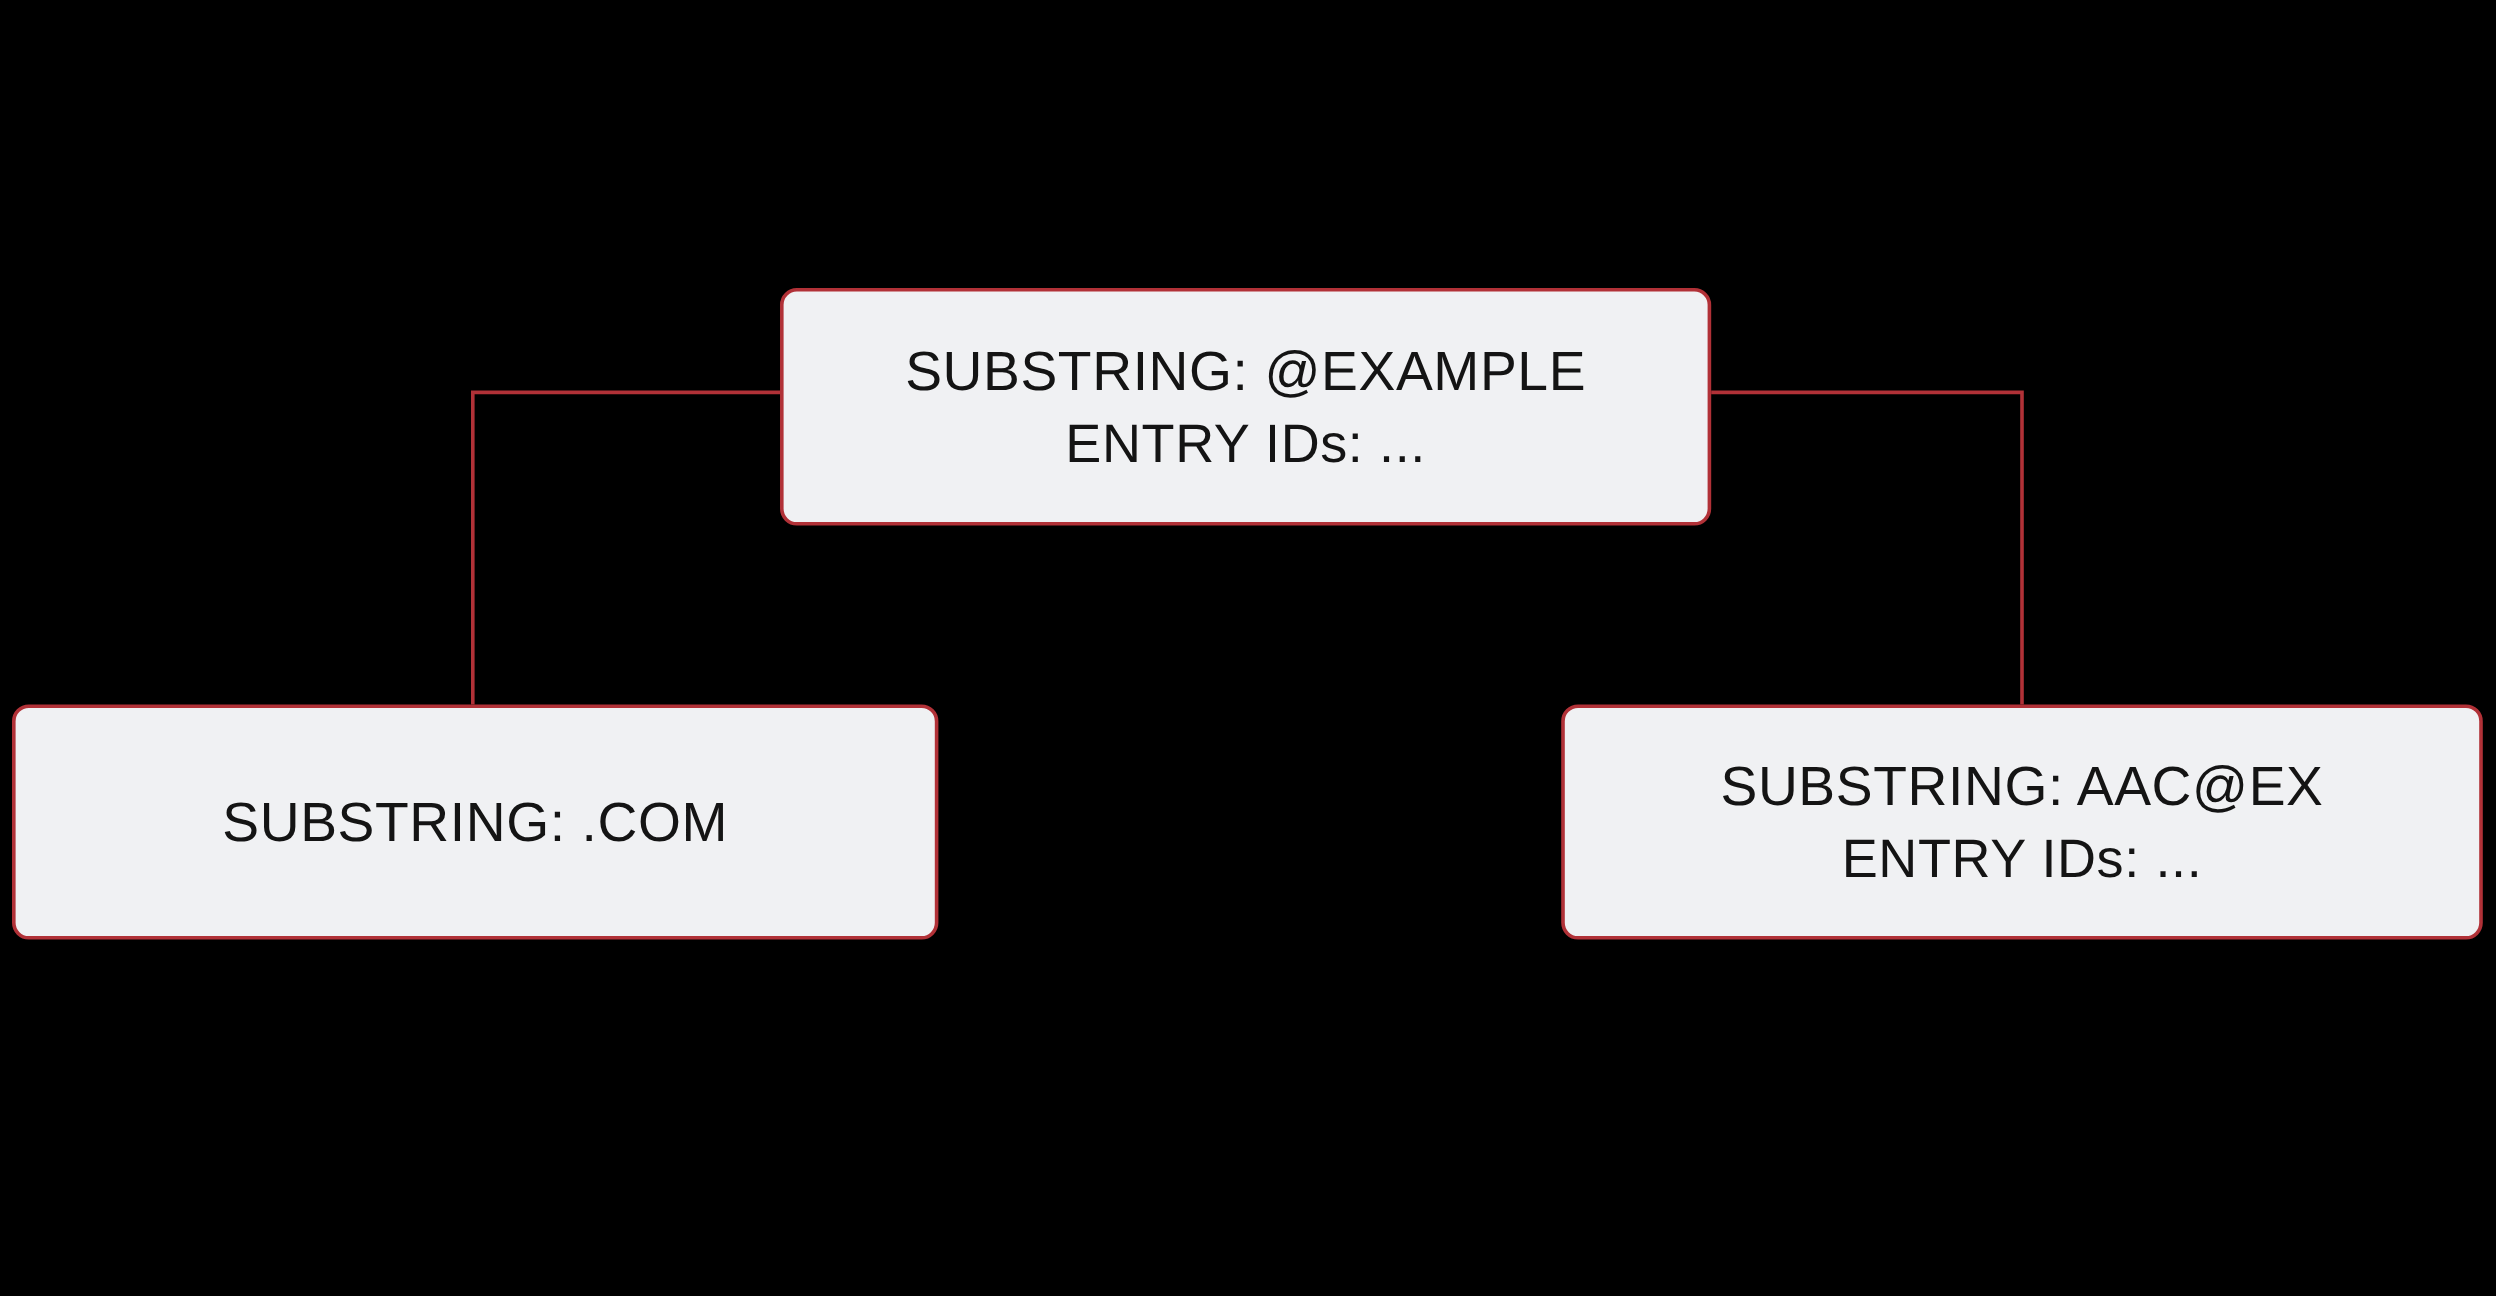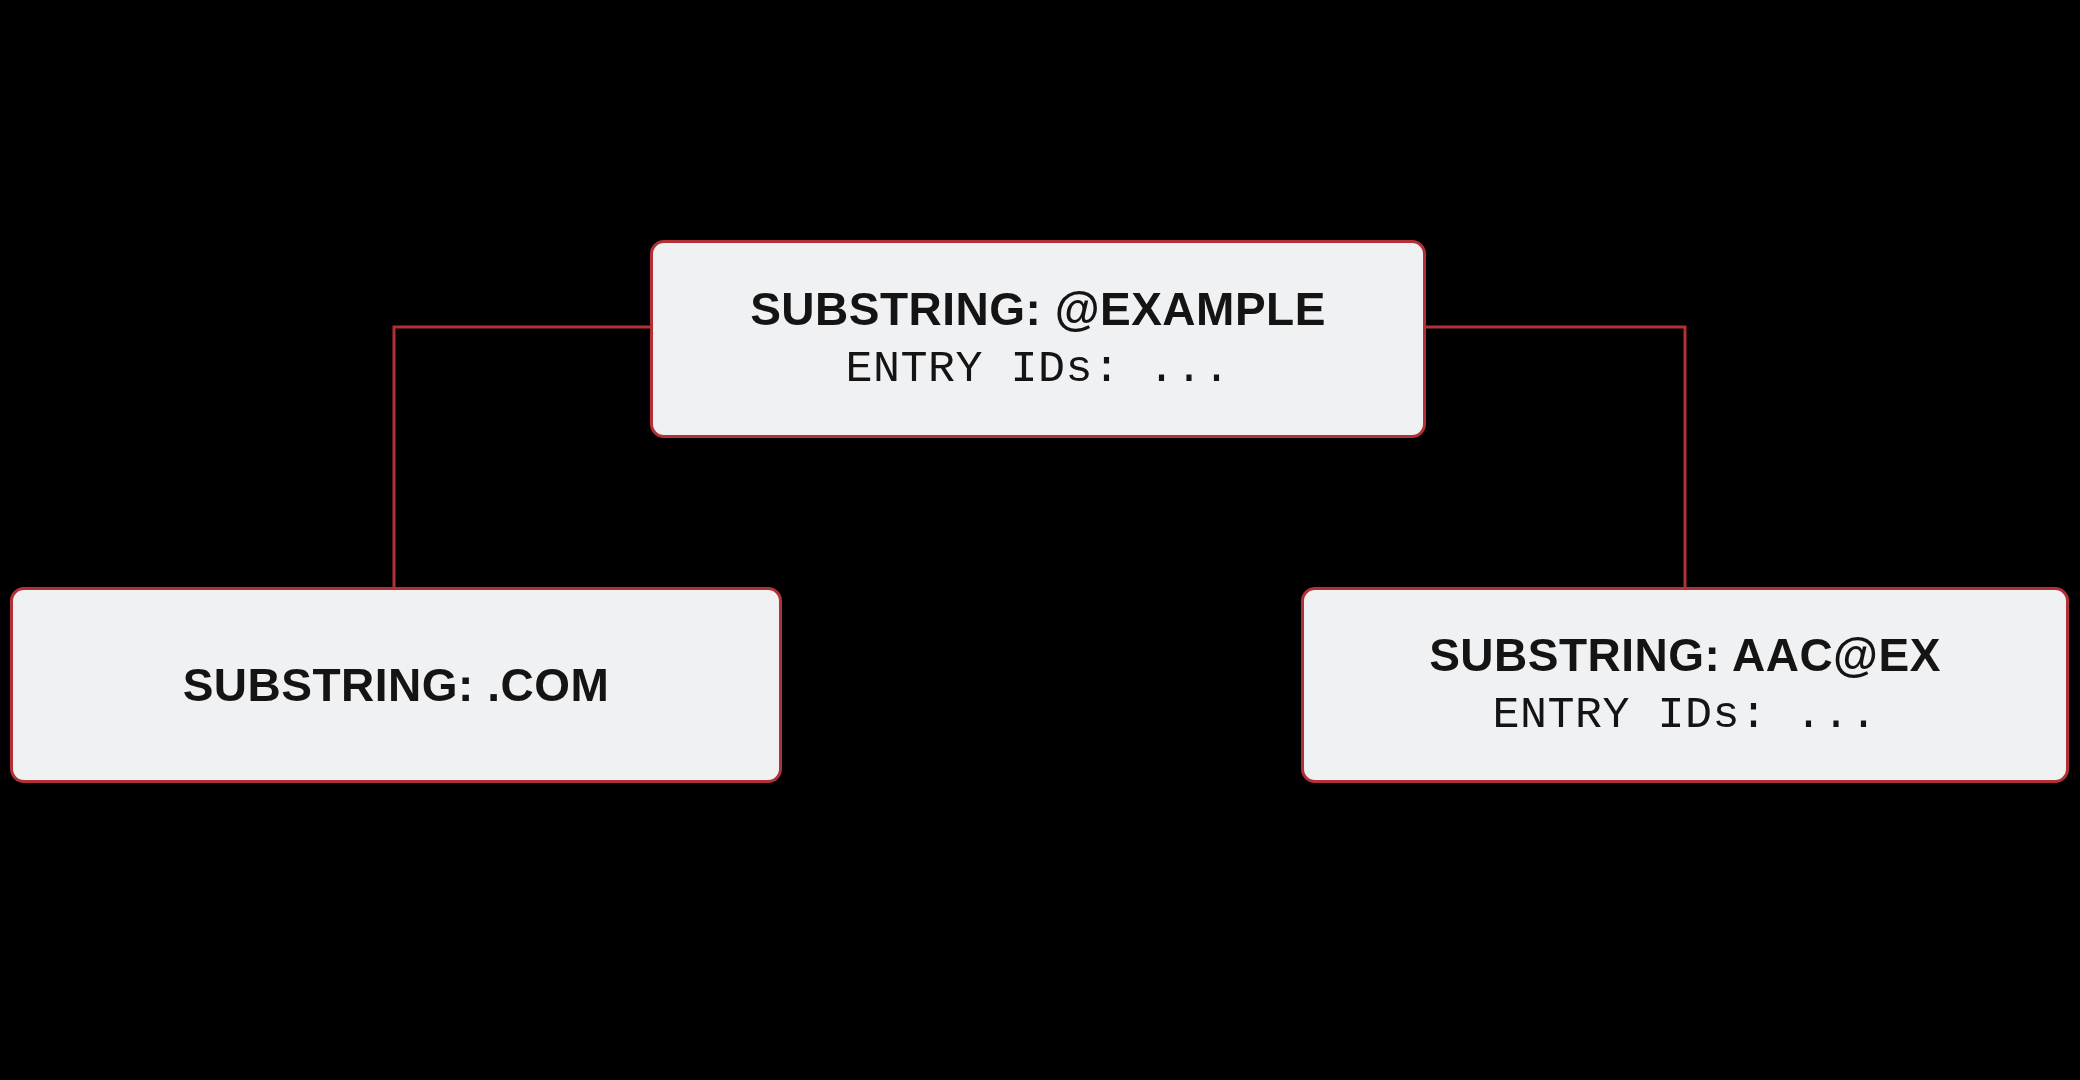--- a/index.html
+++ b/index.html
@@ -30,32 +30,31 @@
     display: flex;
     flex-direction: column;
     align-items: center;
     justify-content: center;
     gap: 8px;
     text-align: center;
     color: var(--node-text, #141414);
   }
   .node .title {
     font-size: 46px;
-    font-weight: 700;
+    font-weight: 400;
     letter-spacing: 0.5px;
     line-height: 1.15;
     white-space: nowrap;
   }
   .node .subtitle {
     font-size: 45px;
     font-weight: 400;
     letter-spacing: 0.5px;
     line-height: 1.15;
     white-space: nowrap;
-    font-family: Liberation Mono, monospace;
   }
   .node-root  { left: 650px;  top: 240px; width: 776px; height: 198px; }
   .node-left  { left: 10px;   top: 587px; width: 772px; height: 196px; }
   .node-right { left: 1301px; top: 587px; width: 768px; height: 196px; }
 </style>
 </head>
 <body>
 
 <div class="canvas">
 

